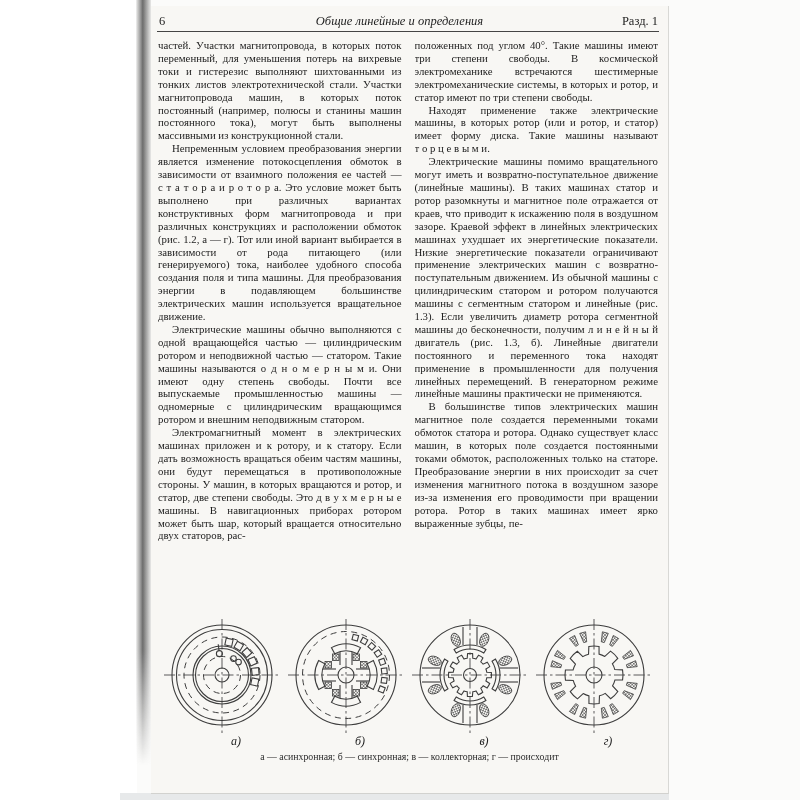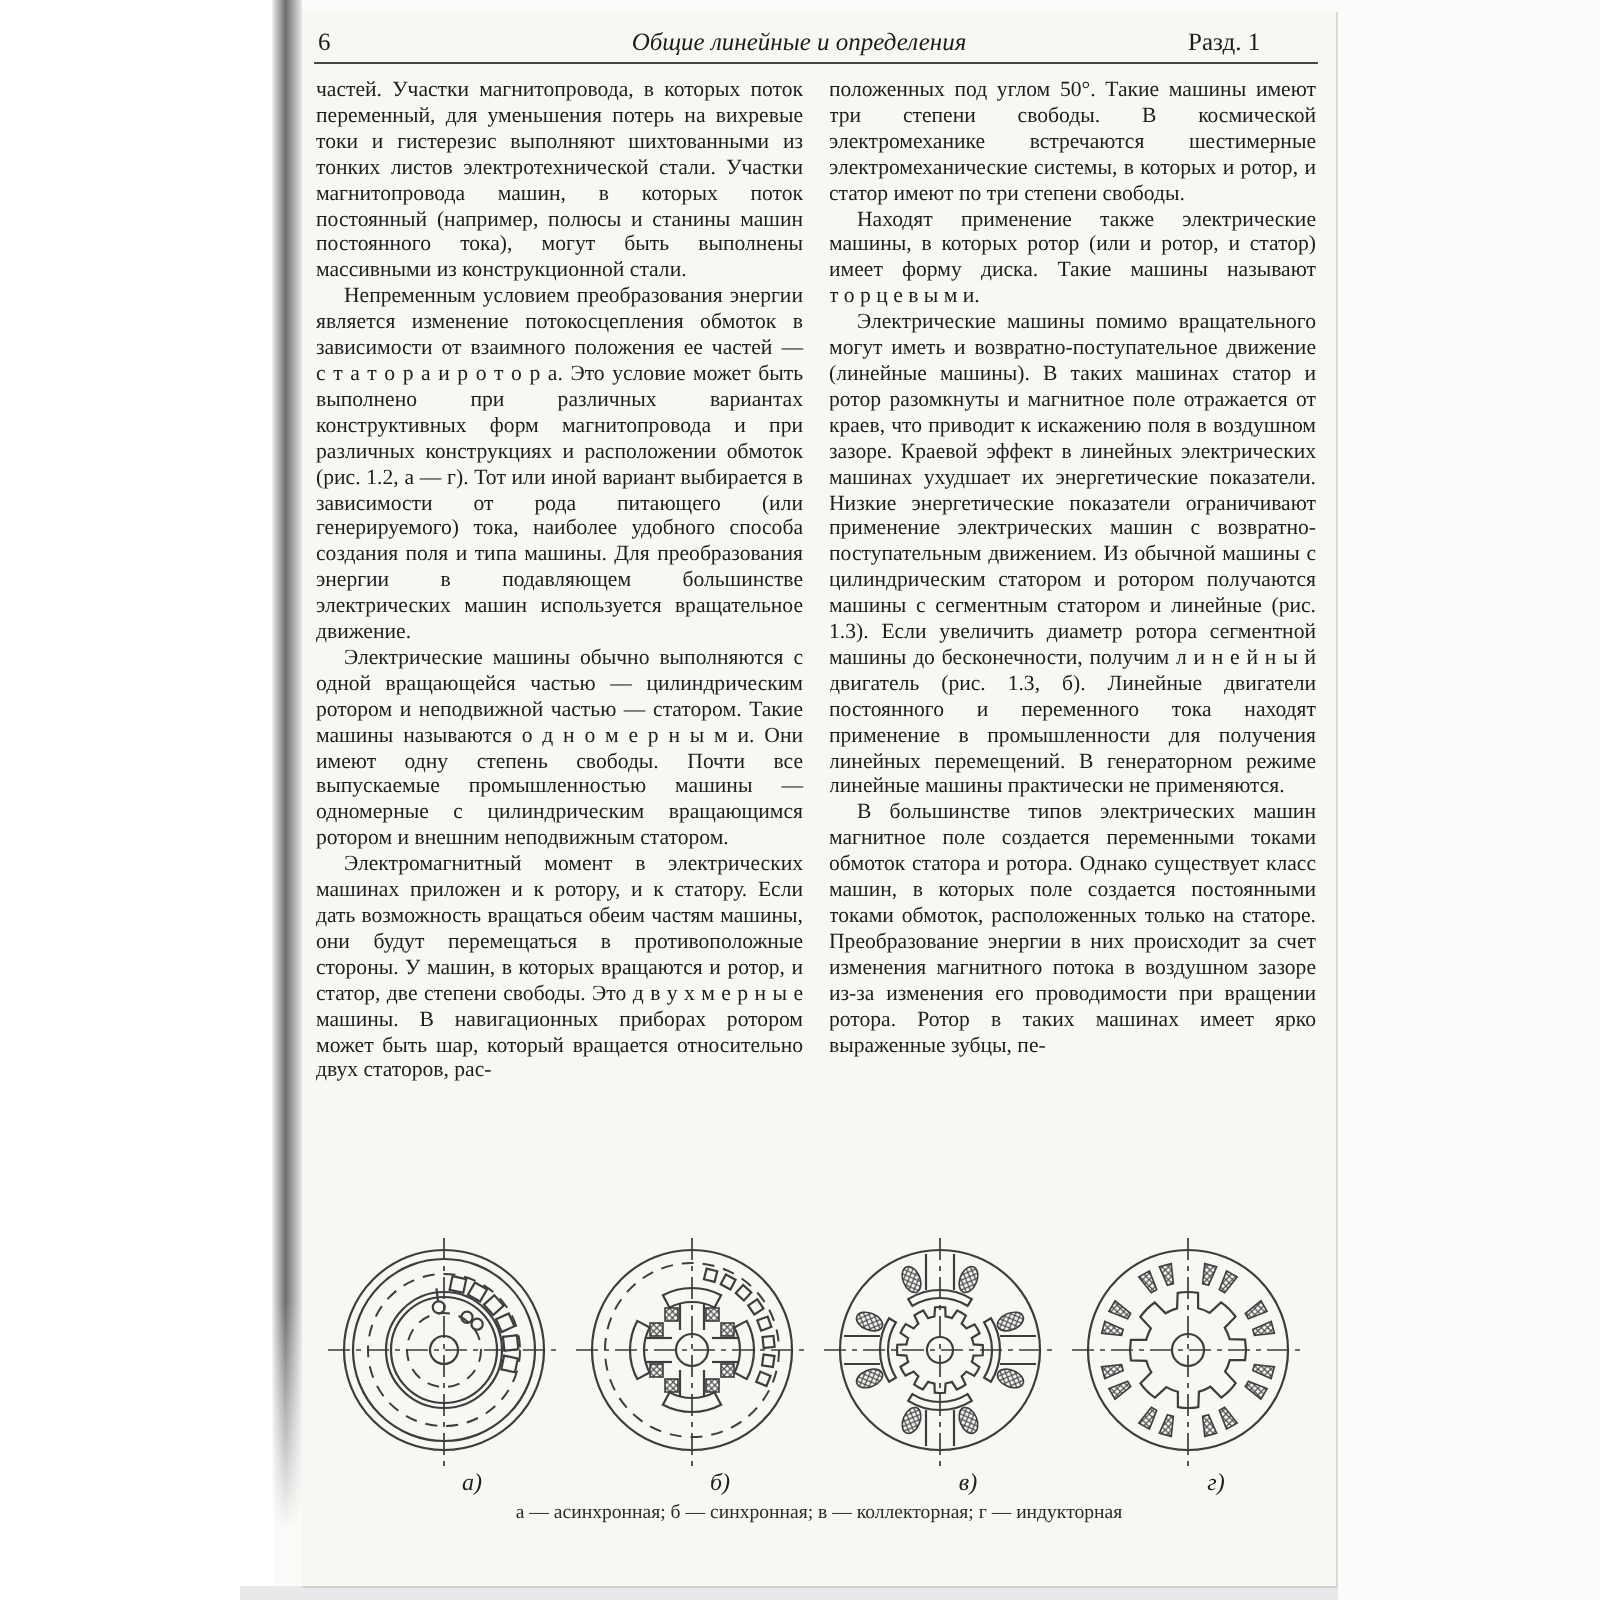--- a/index.html
+++ b/index.html
@@ -23,21 +23,21 @@
     position:absolute;left:151px;top:6px;width:517px;height:787px;
     background:#f8f7f4;
     border-right:1px solid #d8d8d5;
     border-bottom:1px solid #d2d2cf;
   }
   .edge-strip{position:absolute;left:120px;top:793px;width:549px;height:7px;background:#e7e9ea;}
 
   .header{display:flex;align-items:baseline;padding:8px 10px 0 8px;font-size:12.5px;}
   .pnum{width:46px;}
   .rtitle{flex:1;text-align:center;font-style:italic;}
-  .sect{width:64px;text-align:left;}
+  .sect{width:64px;text-align:right;}
   .rule{border-bottom:1.2px solid #454545;margin:2px 9px 0 6px;}
 
   .cols{display:flex;gap:13px;padding:7px 10px 0 7px;}
   .col{width:244px;height:570px;overflow:hidden;font-size:10.8px;line-height:12.9px;text-align:justify;}
   .col p{margin:0;}
   .col p.ind{text-indent:14px;}
 
   .figure{position:relative;padding-top:2px;}
   .diagrams{display:flex;justify-content:space-between;padding:0 13px 0 10px;}
   .dcell{width:122px;}
@@ -68,21 +68,21 @@
     <div class="rule"></div>
 
     <div class="cols">
       <div class="col" id="col-left">
           <p class="noind">частей. Участки магнитопровода, в которых поток переменный, для уменьшения потерь на вихревые токи и гистерезис выполняют шихтованными из тонких листов электротехнической стали. Участки магнитопровода машин, в которых поток постоянный (например, полюсы и станины машин постоянного тока), могут быть выполнены массивными из конструкционной стали.</p>
           <p class="ind">Непременным условием преобразования энергии является изменение потокосцепления обмоток в зависимости от взаимного положения ее частей — с&nbsp;т&nbsp;а&nbsp;т&nbsp;о&nbsp;р&nbsp;а и р&nbsp;о&nbsp;т&nbsp;о&nbsp;р&nbsp;а. Это условие может быть выполнено при различных вариантах конструктивных форм магнитопровода и при различных конструкциях и расположении обмоток (рис. 1.2, а — г). Тот или иной вариант выбирается в зависимости от рода питающего (или генерируемого) тока, наиболее удобного способа создания поля и типа машины. Для преобразования энергии в подавляющем большинстве электрических машин используется вращательное движение.</p>
           <p class="ind">Электрические машины обычно выполняются с одной вращающейся частью — цилиндрическим ротором и неподвижной частью — статором. Такие машины называются о&nbsp;д&nbsp;н&nbsp;о&nbsp;м&nbsp;е&nbsp;р&nbsp;н&nbsp;ы&nbsp;м&nbsp;и. Они имеют одну степень свободы. Почти все выпускаемые промышленностью машины — одномерные с цилиндрическим вращающимся ротором и внешним неподвижным статором.</p>
           <p class="ind">Электромагнитный момент в электрических машинах приложен и к ротору, и к статору. Если дать возможность вращаться обеим частям машины, они будут перемещаться в противоположные стороны. У машин, в которых вращаются и ротор, и статор, две степени свободы. Это д&nbsp;в&nbsp;у&nbsp;х&nbsp;м&nbsp;е&nbsp;р&nbsp;н&nbsp;ы&nbsp;е машины. В навигационных приборах ротором может быть шар, который вращается относительно двух статоров, рас-</p>
         </div>
       <div class="col" id="col-right">
-          <p class="noind">положенных под углом 50°. Такие машины имеют три степени свободы. В космической электромеханике встречаются шестимерные электромеханические системы, в которых и ротор, и статор имеют по три степени свободы.</p>
+          <p class="noind">положенных под углом 40°. Такие машины имеют три степени свободы. В космической электромеханике встречаются шестимерные электромеханические системы, в которых и ротор, и статор имеют по три степени свободы.</p>
           <p class="ind">Находят применение также электрические машины, в которых ротор (или и ротор, и статор) имеет форму диска. Такие машины называют т&nbsp;о&nbsp;р&nbsp;ц&nbsp;е&nbsp;в&nbsp;ы&nbsp;м&nbsp;и.</p>
           <p class="ind">Электрические машины помимо вращательного могут иметь и возвратно-поступательное движение (линейные машины). В таких машинах статор и ротор разомкнуты и магнитное поле отражается от краев, что приводит к искажению поля в воздушном зазоре. Краевой эффект в линейных электрических машинах ухудшает их энергетические показатели. Низкие энергетические показатели ограничивают применение электрических машин с возвратно-поступательным движением. Из обычной машины с цилиндрическим статором и ротором получаются машины с сегментным статором и линейные (рис. 1.3). Если увеличить диаметр ротора сегментной машины до бесконечности, получим л&nbsp;и&nbsp;н&nbsp;е&nbsp;й&nbsp;н&nbsp;ы&nbsp;й двигатель (рис. 1.3, б). Линейные двигатели постоянного и переменного тока находят применение в промышленности для получения линейных перемещений. В генераторном режиме линейные машины практически не применяются.</p>
           <p class="ind">В большинстве типов электрических машин магнитное поле создается переменными токами обмоток статора и ротора. Однако существует класс машин, в которых поле создается постоянными токами обмоток, расположенных только на статоре. Преобразование энергии в них происходит за счет изменения магнитного потока в воздушном зазоре из-за изменения его проводимости при вращении ротора. Ротор в таких машинах имеет ярко выраженные зубцы, пе-</p>
         </div>
     </div>
 
     <div class="figure">
       <svg width="0" height="0" style="position:absolute">
         <defs>
           <pattern id="hatchp" width="3.2" height="3.2" patternUnits="userSpaceOnUse">
@@ -219,16 +219,16 @@
               <path d="M 36.4 100.48 L 41.71 103.55 L 45.35 94.19 L 42.68 92.64 Z" class="h"></path>
               <path d="M 46.68 105.6 L 52.6 107.19 L 53.7 97.21 L 50.72 96.41 Z" class="h"></path>
               <path d="M 69.4 107.19 L 75.32 105.6 L 71.28 96.41 L 68.3 97.21 Z" class="h"></path>
               <path d="M 80.29 103.55 L 85.6 100.48 L 79.32 92.64 L 76.65 94.19 Z" class="h"></path>
               <path d="M 97.48 88.6 L 100.55 83.29 L 91.19 79.65 L 89.64 82.32 Z" class="h"></path>
               <path d="M 102.6 78.32 L 104.19 72.4 L 94.21 71.3 L 93.41 74.28 Z" class="h"></path>
             </svg>
             <span class="dlabel">г)</span>
           </div>
         </div>
-      <div class="cap2">а — асинхронная; б — синхронная; в — коллекторная; г — индукторная</div>
+      <div class="cap2">а — асинхронная; б — синхронная; в — коллекторная; г — происходит</div>
     </div>
   </div>
 </div>
 
 </body></html>

